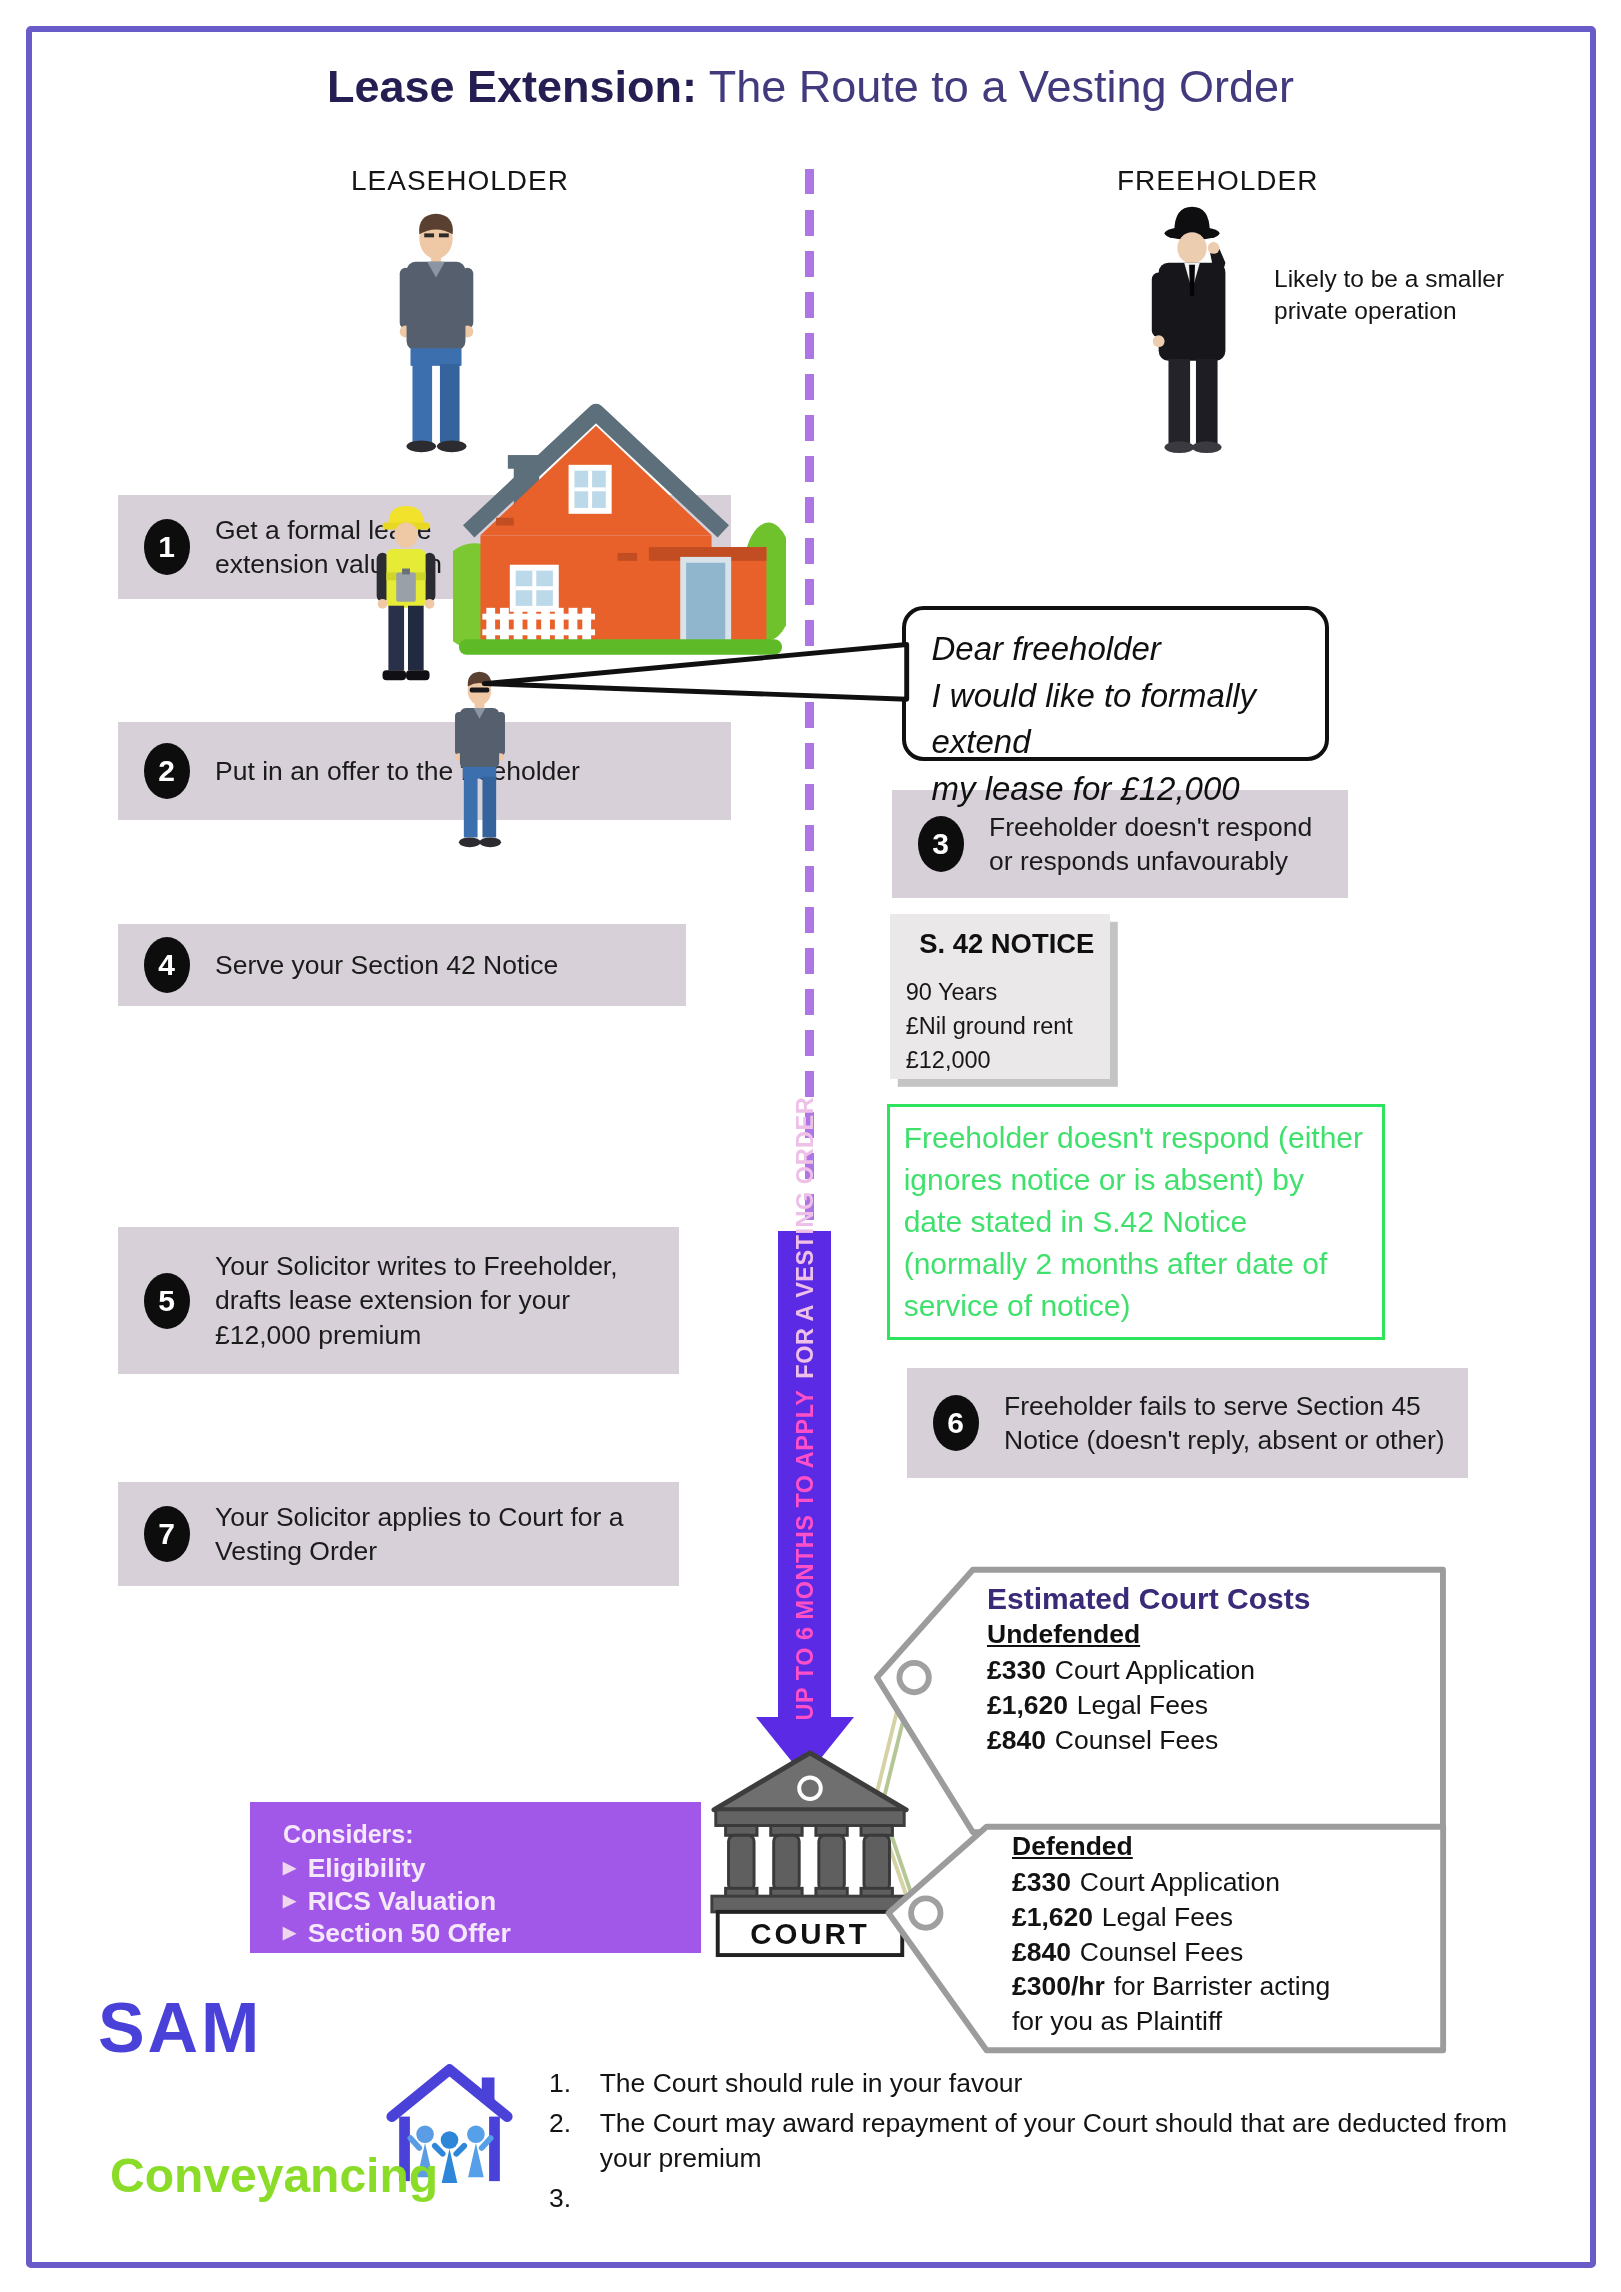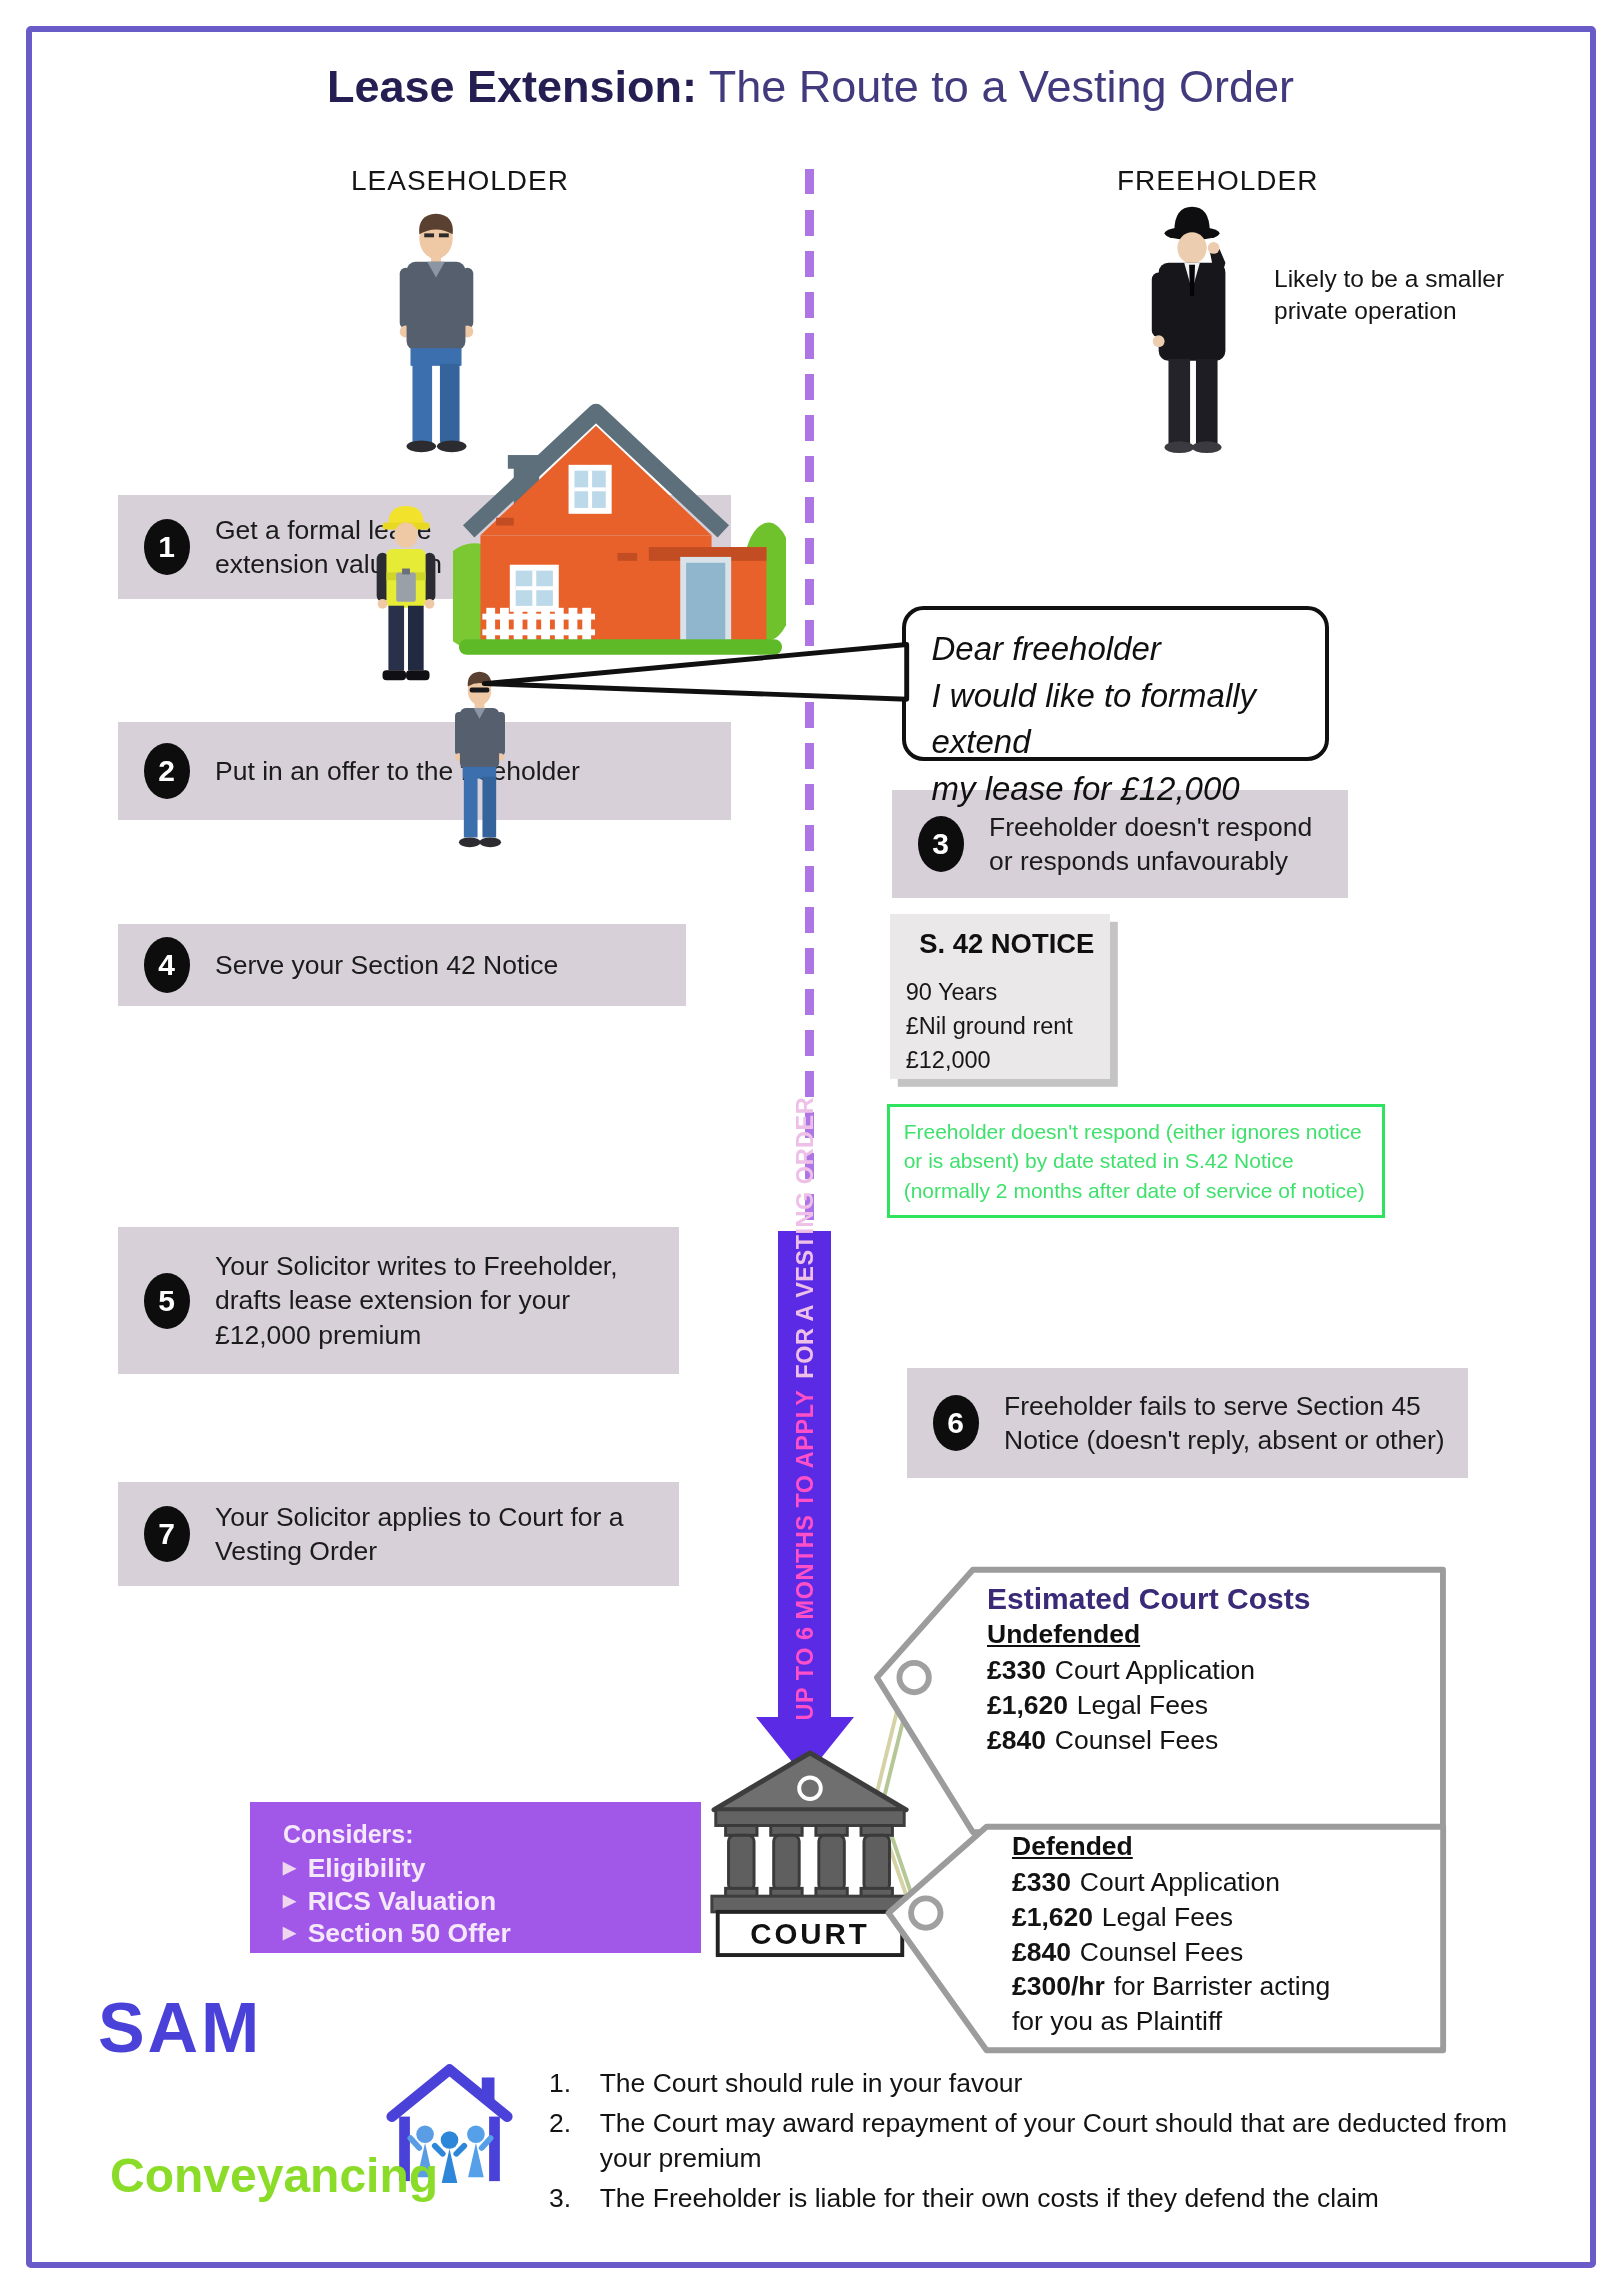--- a/index.html
+++ b/index.html
@@ -36,21 +36,21 @@
   .bubble-pointer{left:480px;top:623px;width:431px;height:88px;z-index:4;}
 
   
   .s42{left:890px;top:914px;width:220px;height:165px;background:#eae8e8;box-sizing:border-box;
        padding:13.7px 15.7px;box-shadow:7.8px 7.8px 0 rgba(140,137,140,.5);}
   .s42 .s42-title{font-size:27.4px;font-weight:bold;color:#101010;margin-bottom:15px;text-align:right;}
   .s42 .s42-line{font-size:23.5px;line-height:1.45;color:#171717;}
 
   
   .green-note{left:887px;top:1104px;width:498px;box-sizing:border-box;border:3.9px solid #2de45c;
-              padding:9.8px 13.7px;font-size:21px;line-height:1.4;color:#3fe16c;background:#ffffff;}
+              padding:9.8px 13.7px;font-size:30px;line-height:1.4;color:#3fe16c;background:#ffffff;}
 
   
   .arrow-shaft{left:778px;top:1231px;width:53px;height:488px;background:#5b2ae4;}
   .arrow-head{left:756px;top:1717px;width:0;height:0;border-left:49px solid transparent;
               border-right:49px solid transparent;border-top:61px solid #5b2ae4;}
   .arrow-label{left:560px;top:1449px;width:490px;height:53px;line-height:53px;text-align:center;
                transform:rotate(-90deg);font-size:23.5px;font-weight:bold;letter-spacing:0.5px;white-space:nowrap;}
   .arrow-label .lp{color:#ff50c8;}
   .arrow-label .ls{color:#eec0e8;margin-left:10.8px;}
 
@@ -348,21 +348,20 @@
     <div class="fnrow">
       <span class="n">1.</span>
       <span class="t">The Court should rule in your favour</span>
     </div>
     <div class="fnrow">
       <span class="n">2.</span>
       <span class="t" style="width:921px;">The Court may award repayment of your Court should that are deducted from your premium</span>
     </div>
     <div class="fnrow">
       <span class="n">3.</span>
-      <span class="t">The Freeholder is liable for their own costs if they defend the claim</span>
     </div>
   </div>
 
   <div class="abs logo-sam">SAM</div>
   <svg class="abs" style="left:384px;top:2052px;" width="132" height="137" viewBox="0 0 135 140">
     <rect x="100" y="26" width="13" height="26" fill="#4a42d8"></rect>
     <path d="M8,66 L67,18 L126,66" fill="none" stroke="#4a42d8" stroke-width="11" stroke-linecap="round" stroke-linejoin="round"></path>
     <line x1="21" y1="66" x2="21" y2="132" stroke="#4a42d8" stroke-width="11"></line>
     <line x1="113" y1="66" x2="113" y2="132" stroke="#4a42d8" stroke-width="11"></line>
     <g stroke-linecap="round">

